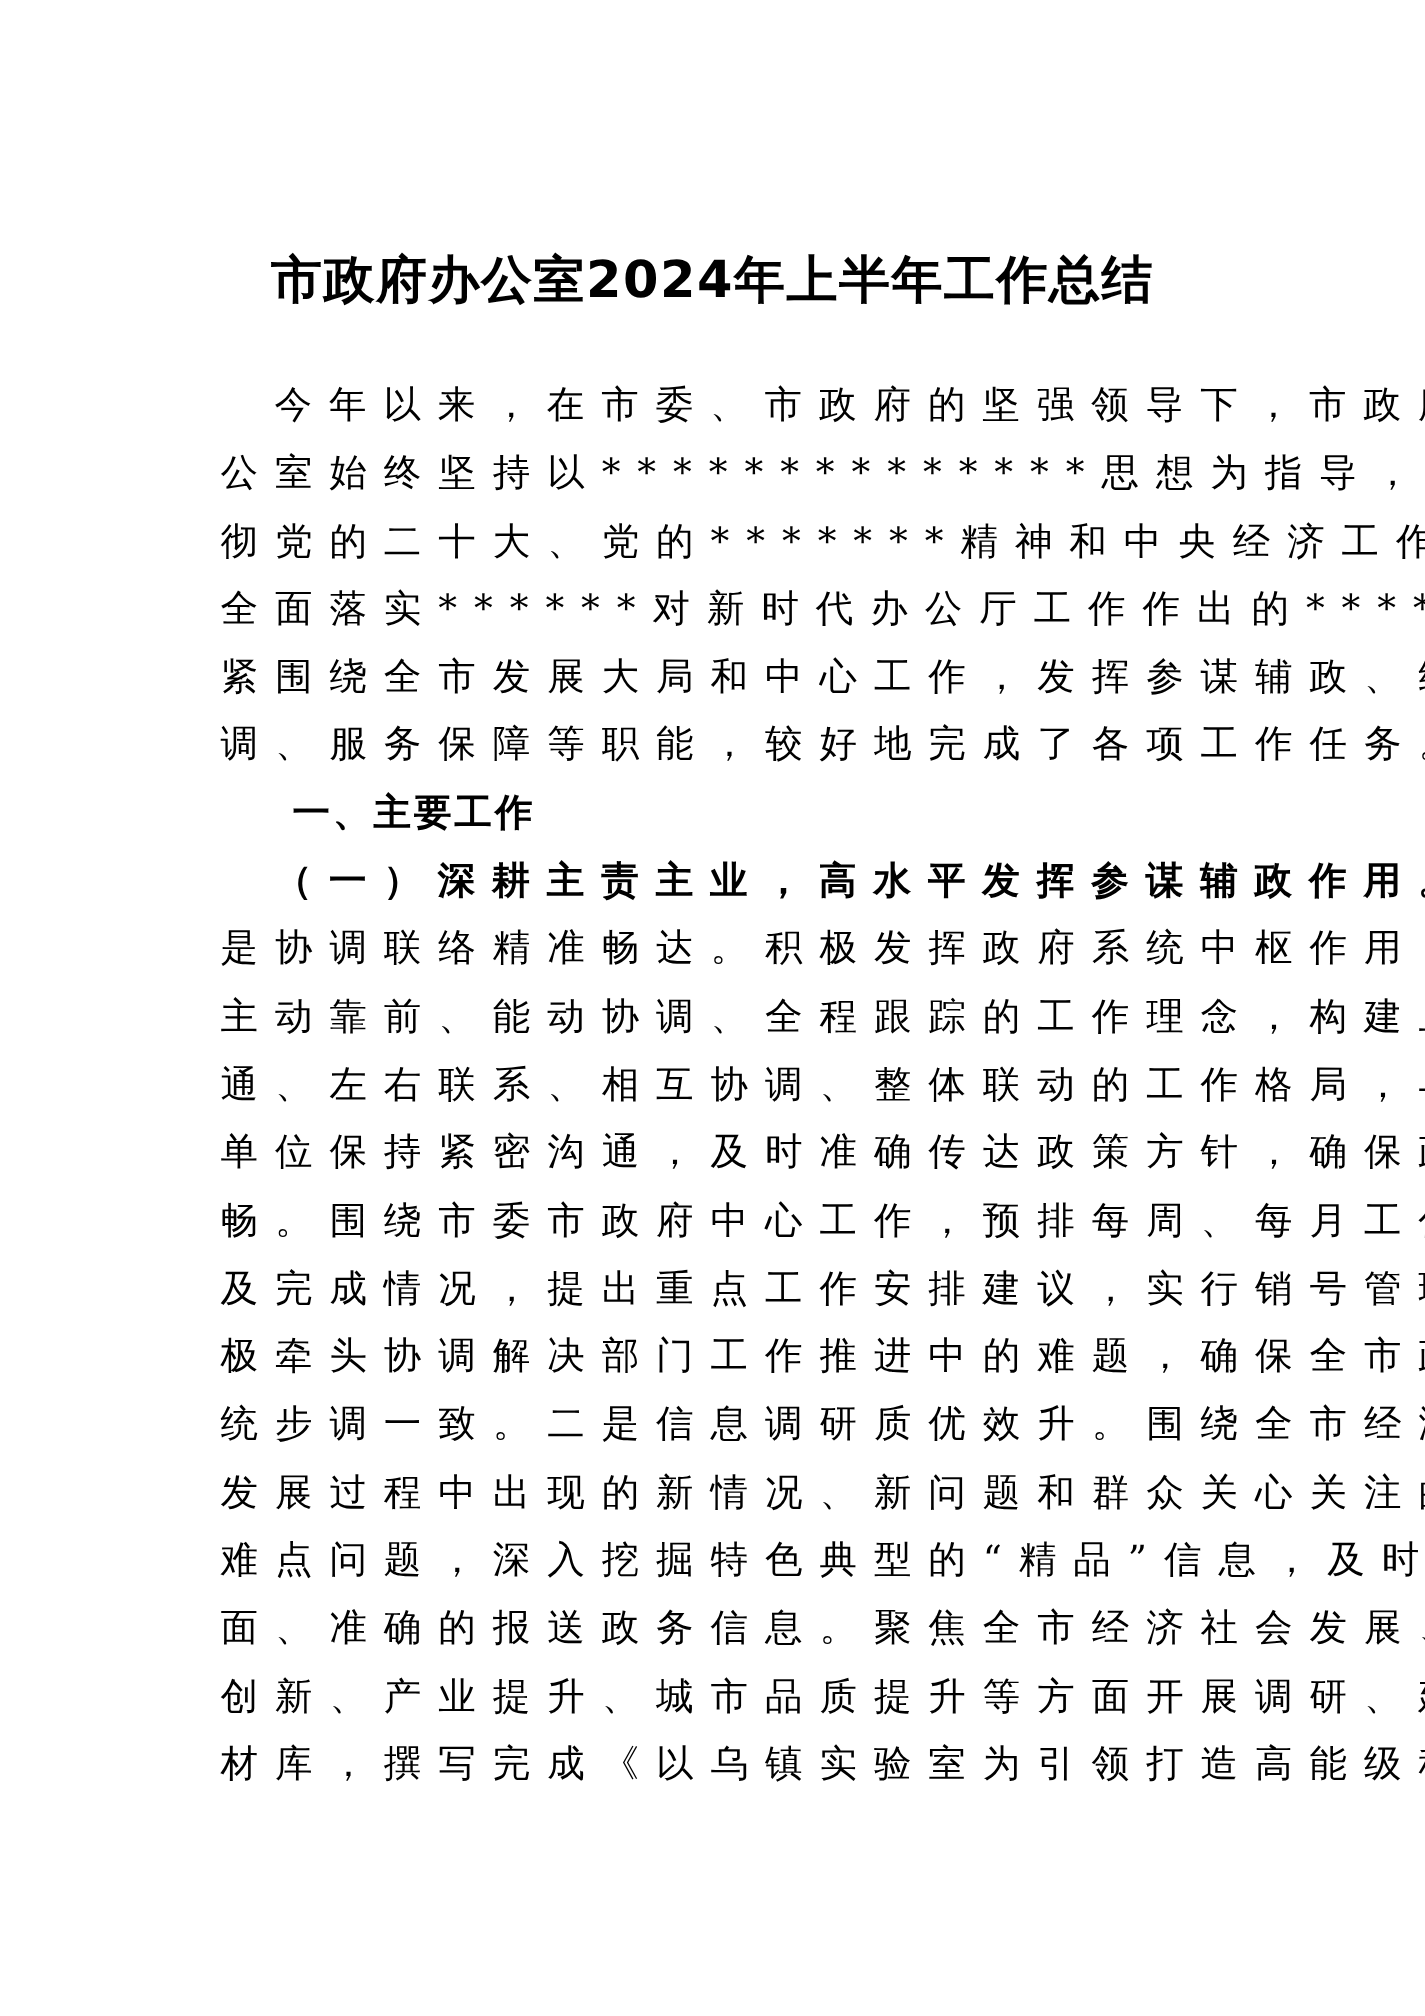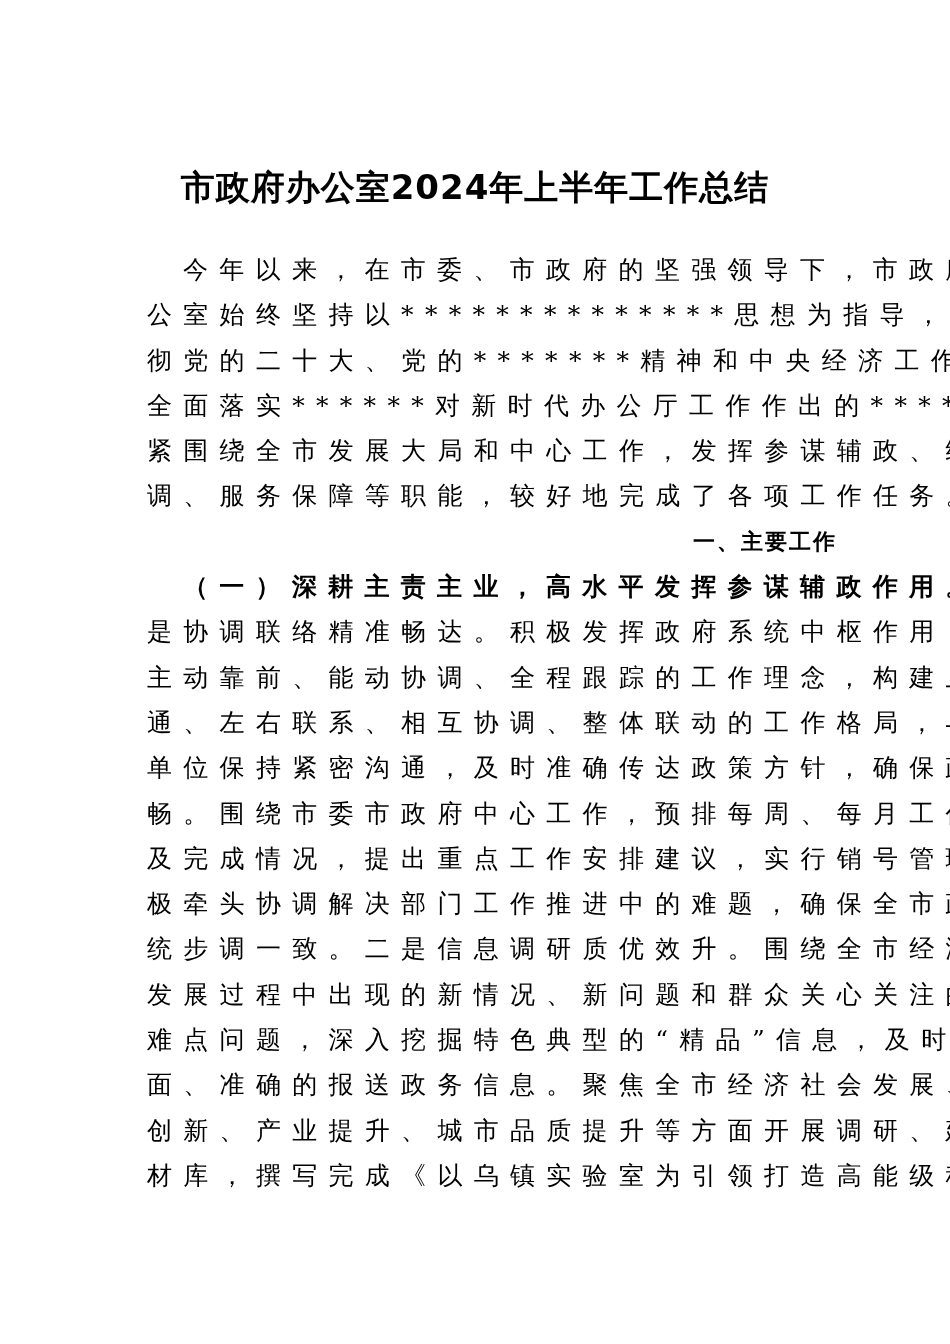--- a/index.html
+++ b/index.html
@@ -51,23 +51,22 @@
       white-space: nowrap;
       font-family: "DejaVu Serif", "Liberation Serif", serif;
     }
     .line.indent {
       padding-left: 36px;
     }
     .line.h1 {
       font-family: "DejaVu Sans", "Liberation Sans", sans-serif;
       font-weight: bold;
       letter-spacing: 2px;
-      font-size: 22px;
+      font-size: 25px;
       padding-left: 48px;
-      text-align: right;
     }
     .line.h2 {
       font-weight: bold;
     }
   </style>
 </head>
 <body>
 
 <div class="page">
   <div class="title">市政府办公室2024年上半年工作总结</div>

